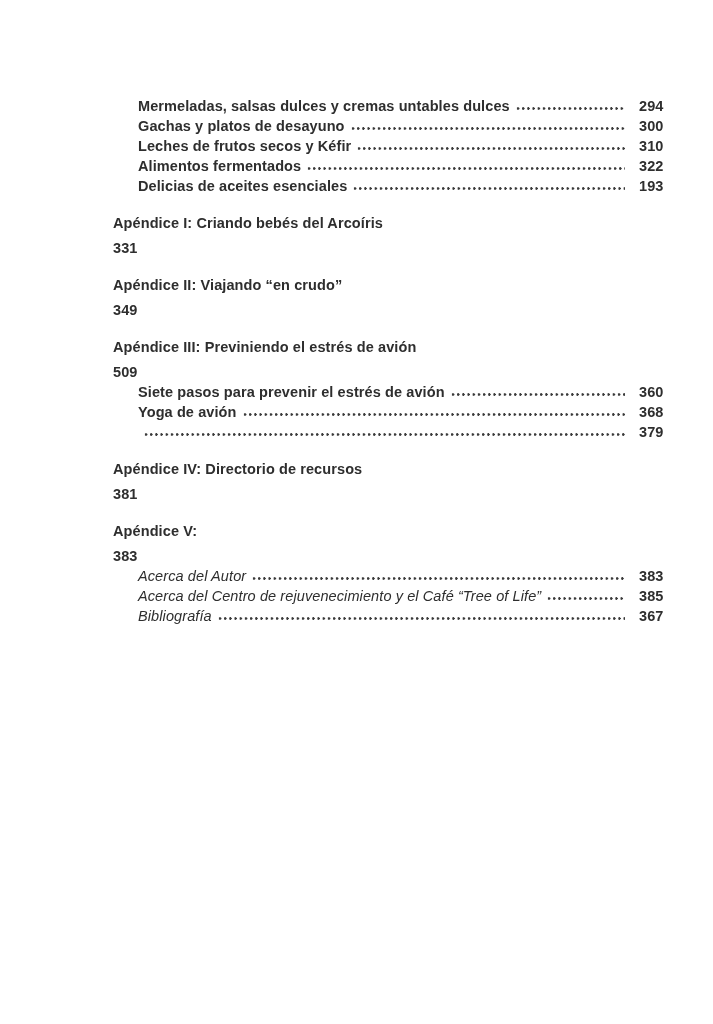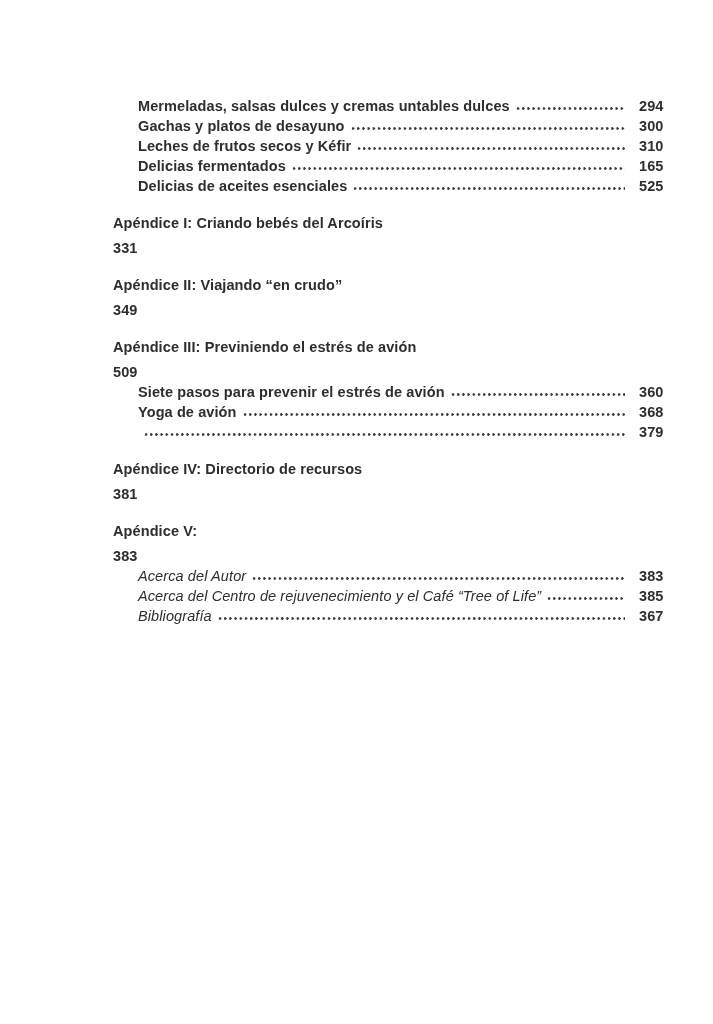--- a/index.html
+++ b/index.html
@@ -74,29 +74,29 @@
     <span class="toc-page">300</span>
   </div>
 
   <div class="toc-row level-1">
     <span class="toc-label">Leches de frutos secos y Kéfir</span>
     <span class="toc-dots"></span>
     <span class="toc-page">310</span>
   </div>
 
   <div class="toc-row level-1">
-    <span class="toc-label">Delicias fermentados</span>
+    <span class="toc-label">Alimentos fermentados</span>
     <span class="toc-dots"></span>
-    <span class="toc-page">165</span>
+    <span class="toc-page">322</span>
   </div>
 
   <div class="toc-row level-1">
     <span class="toc-label">Delicias de aceites esenciales</span>
     <span class="toc-dots"></span>
-    <span class="toc-page">525</span>
+    <span class="toc-page">193</span>
   </div>
 
   <div class="toc-row level-0 space-before">
     <span class="toc-label">Apéndice I: Criando bebés del Arcoíris</span>
     <span class="toc-dots"></span>
     <span class="toc-page">331</span>
   </div>
 
   <div class="toc-row level-0 space-before">
     <span class="toc-label">Apéndice II: Viajando “en crudo”</span>

